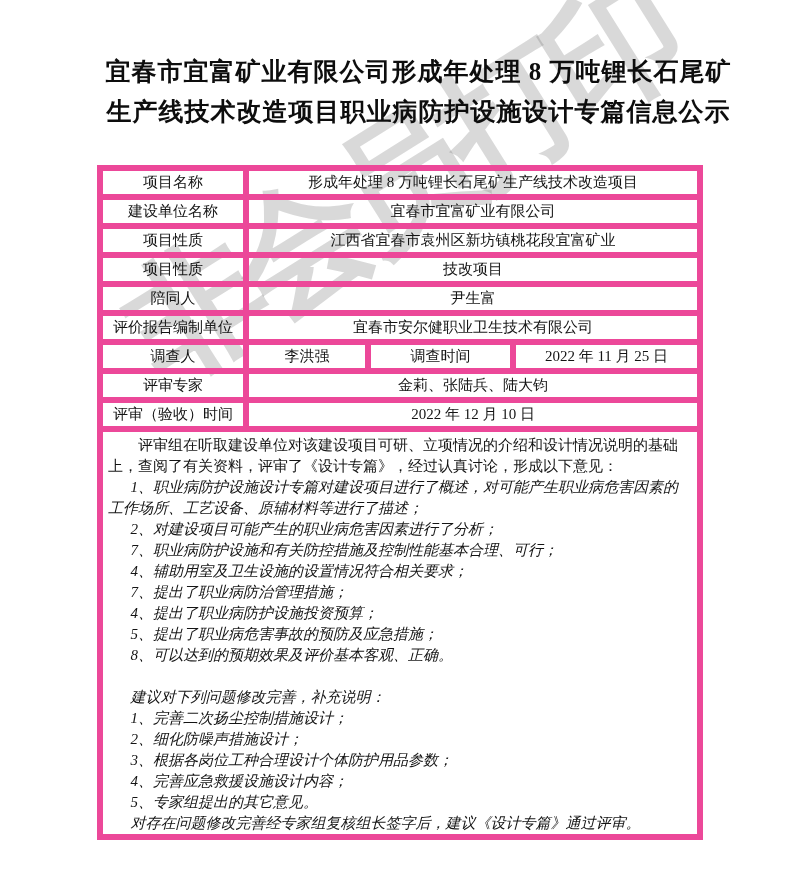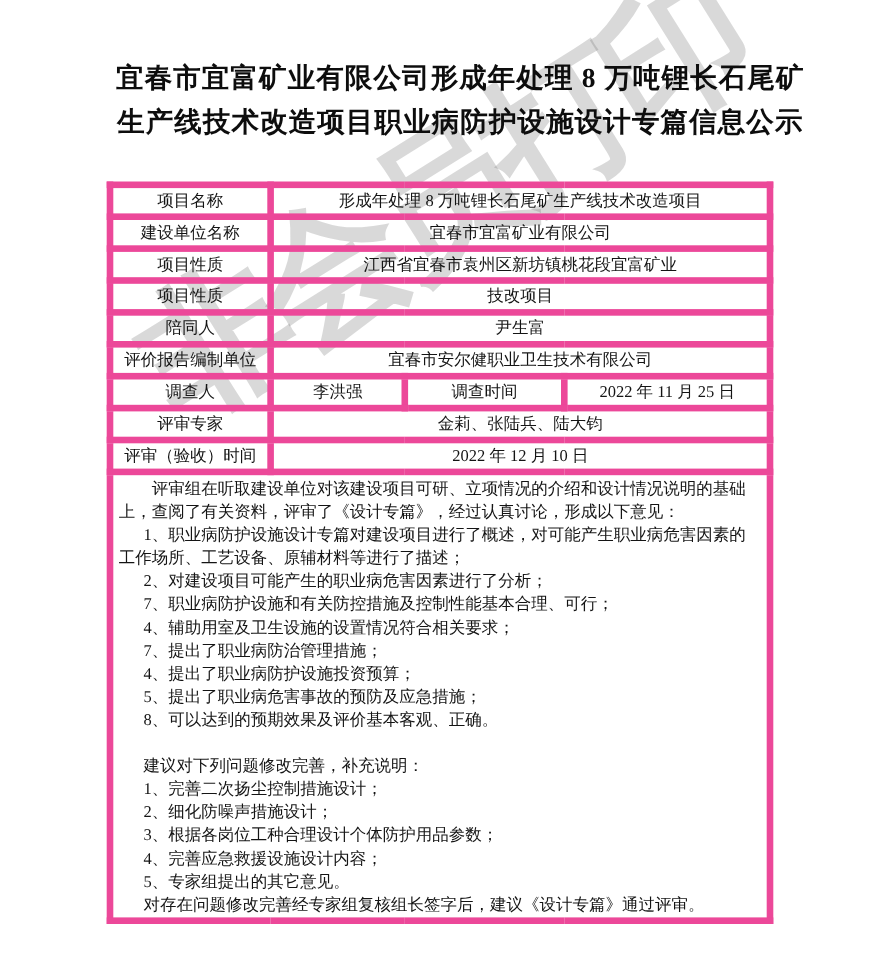--- a/index.html
+++ b/index.html
@@ -78,21 +78,21 @@
     text-align: left;
     white-space: normal;
     padding: 3px 6px 0 5px;
   }
   .opinion-cell .line {
     font-size: 15px;
     line-height: 21px;
     margin: 0;
   }
   .opinion-cell .indent2 { text-indent: 2em; }
-  .opinion-cell .indent15 { text-indent: 1.5em; }
+  .opinion-cell .indent15 { text-indent: 1.5em; font-style: italic; }
   .opinion-cell .blank-line { height: 21px; }
 </style>
 </head>
 <body>
 
 <div class="page">
 
   <div class="watermark">非会员打印</div>
 
   <div class="title-block">

